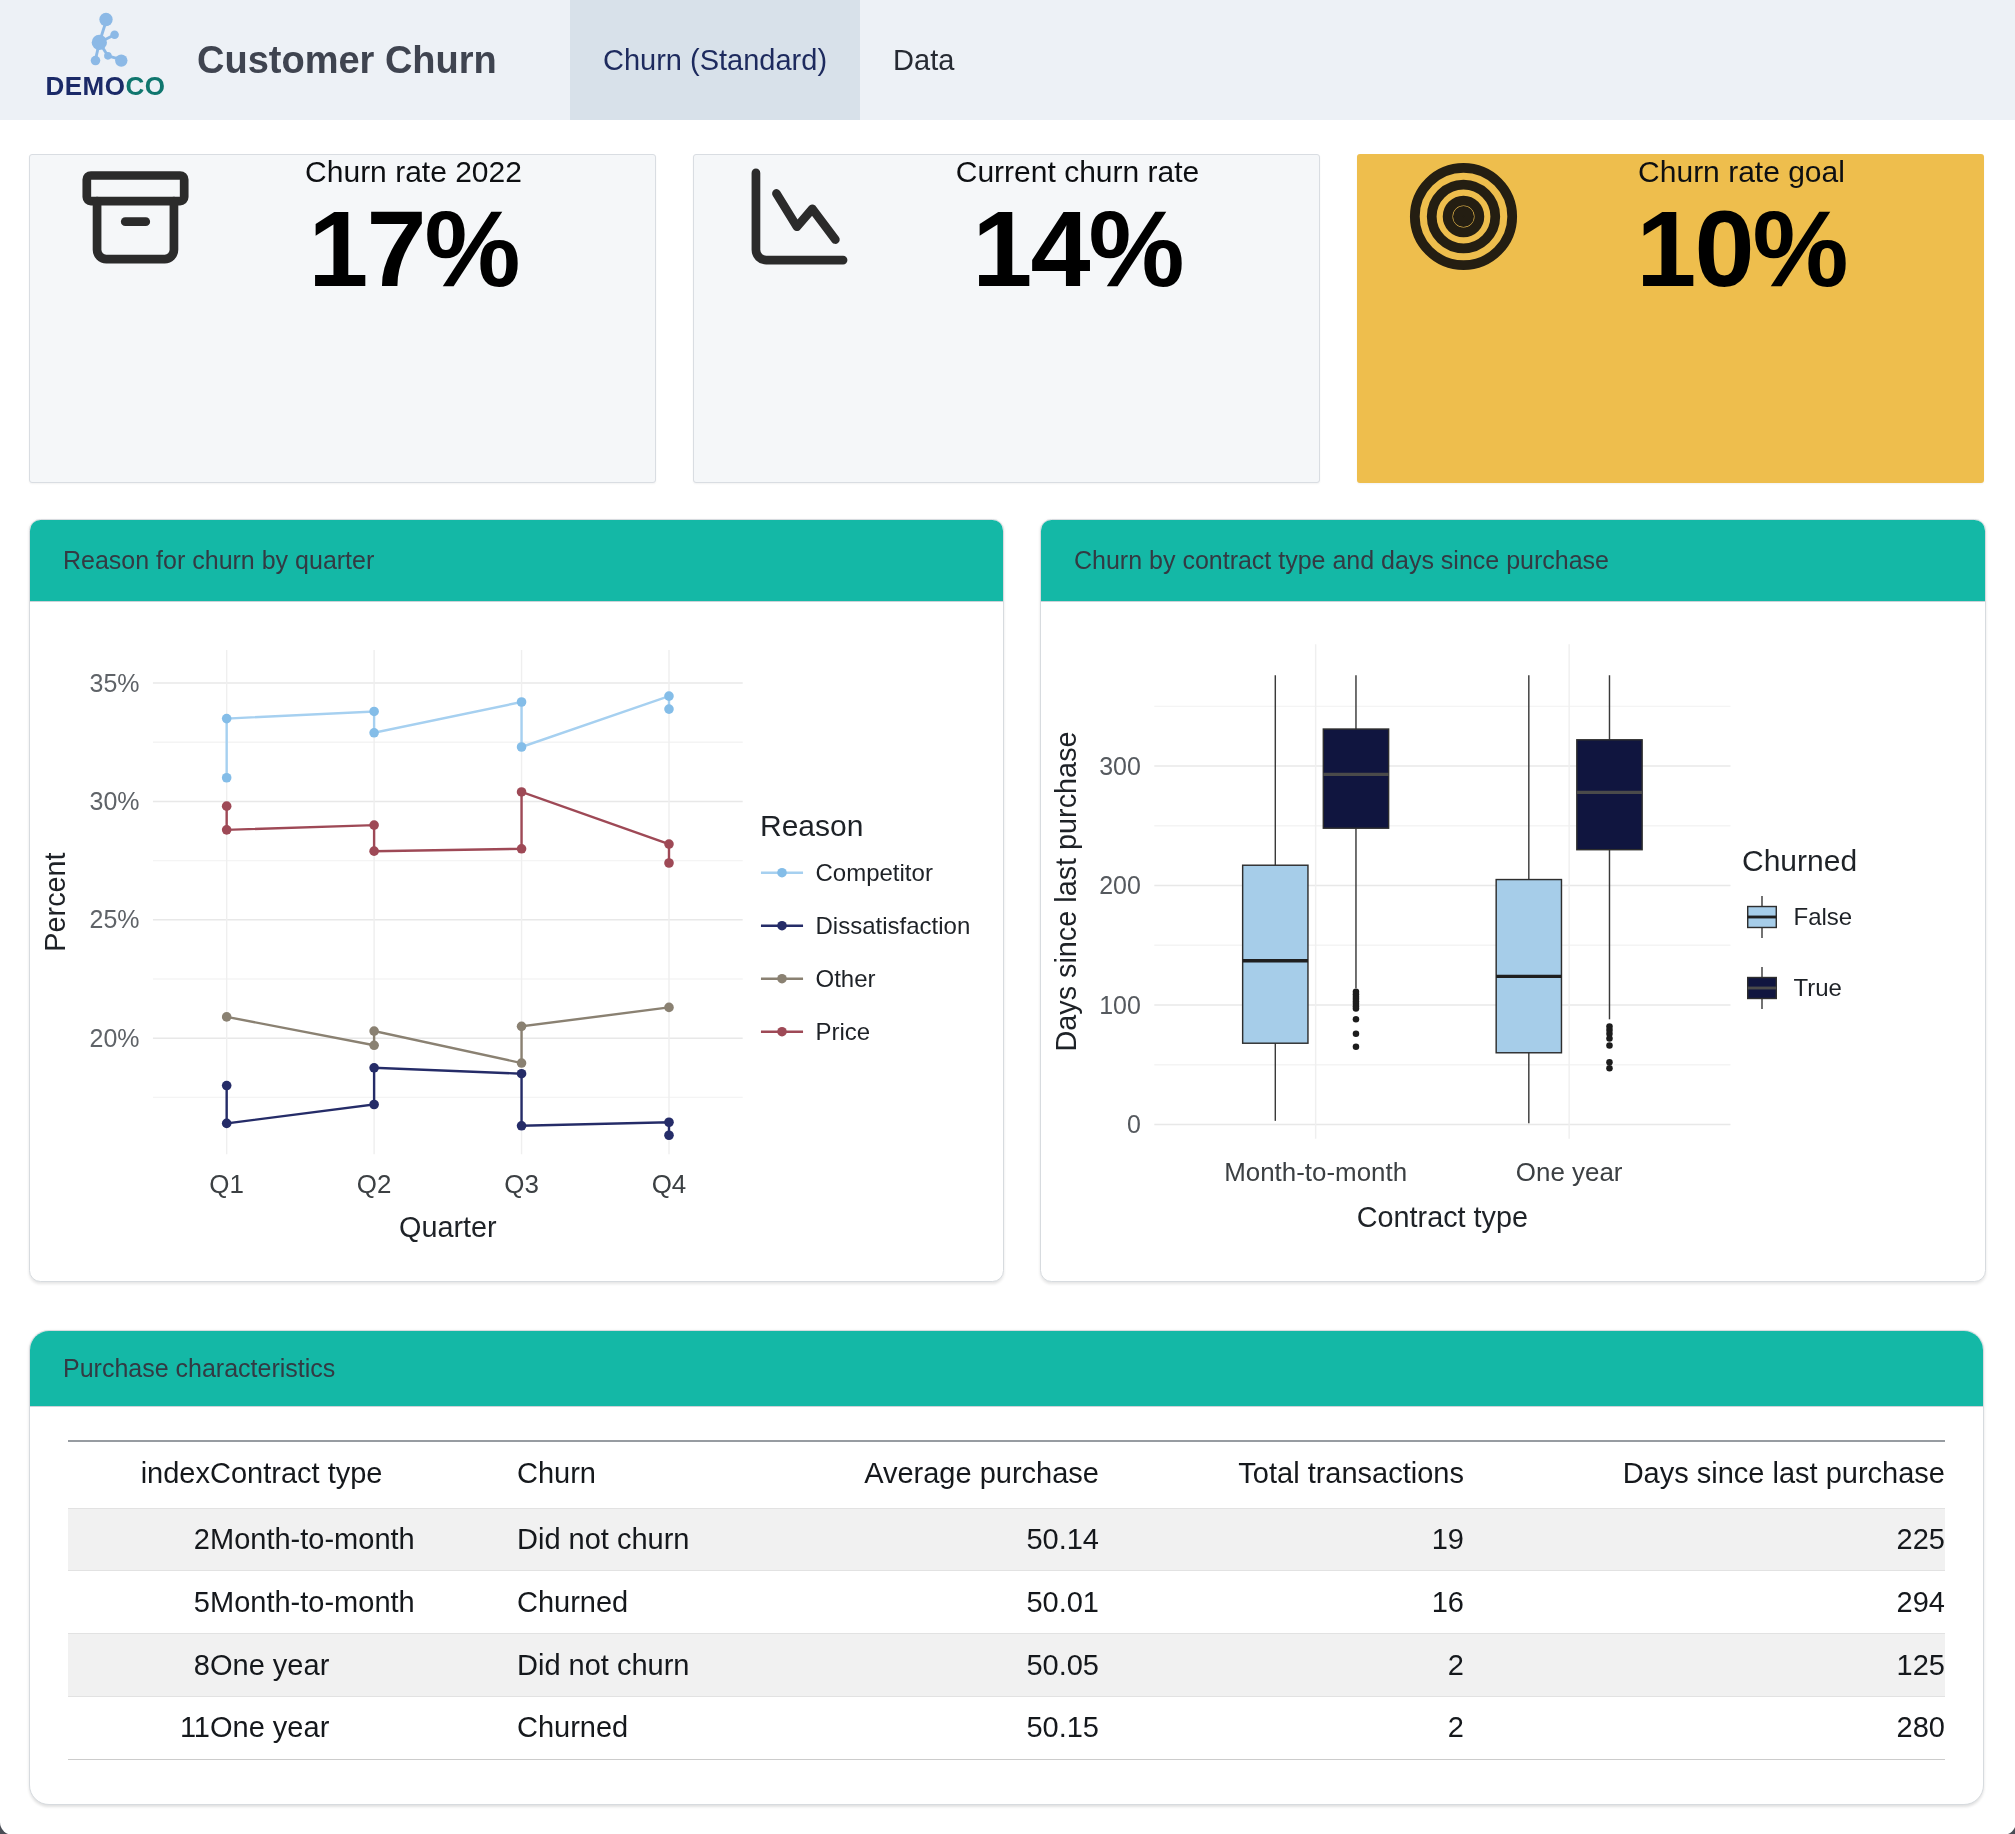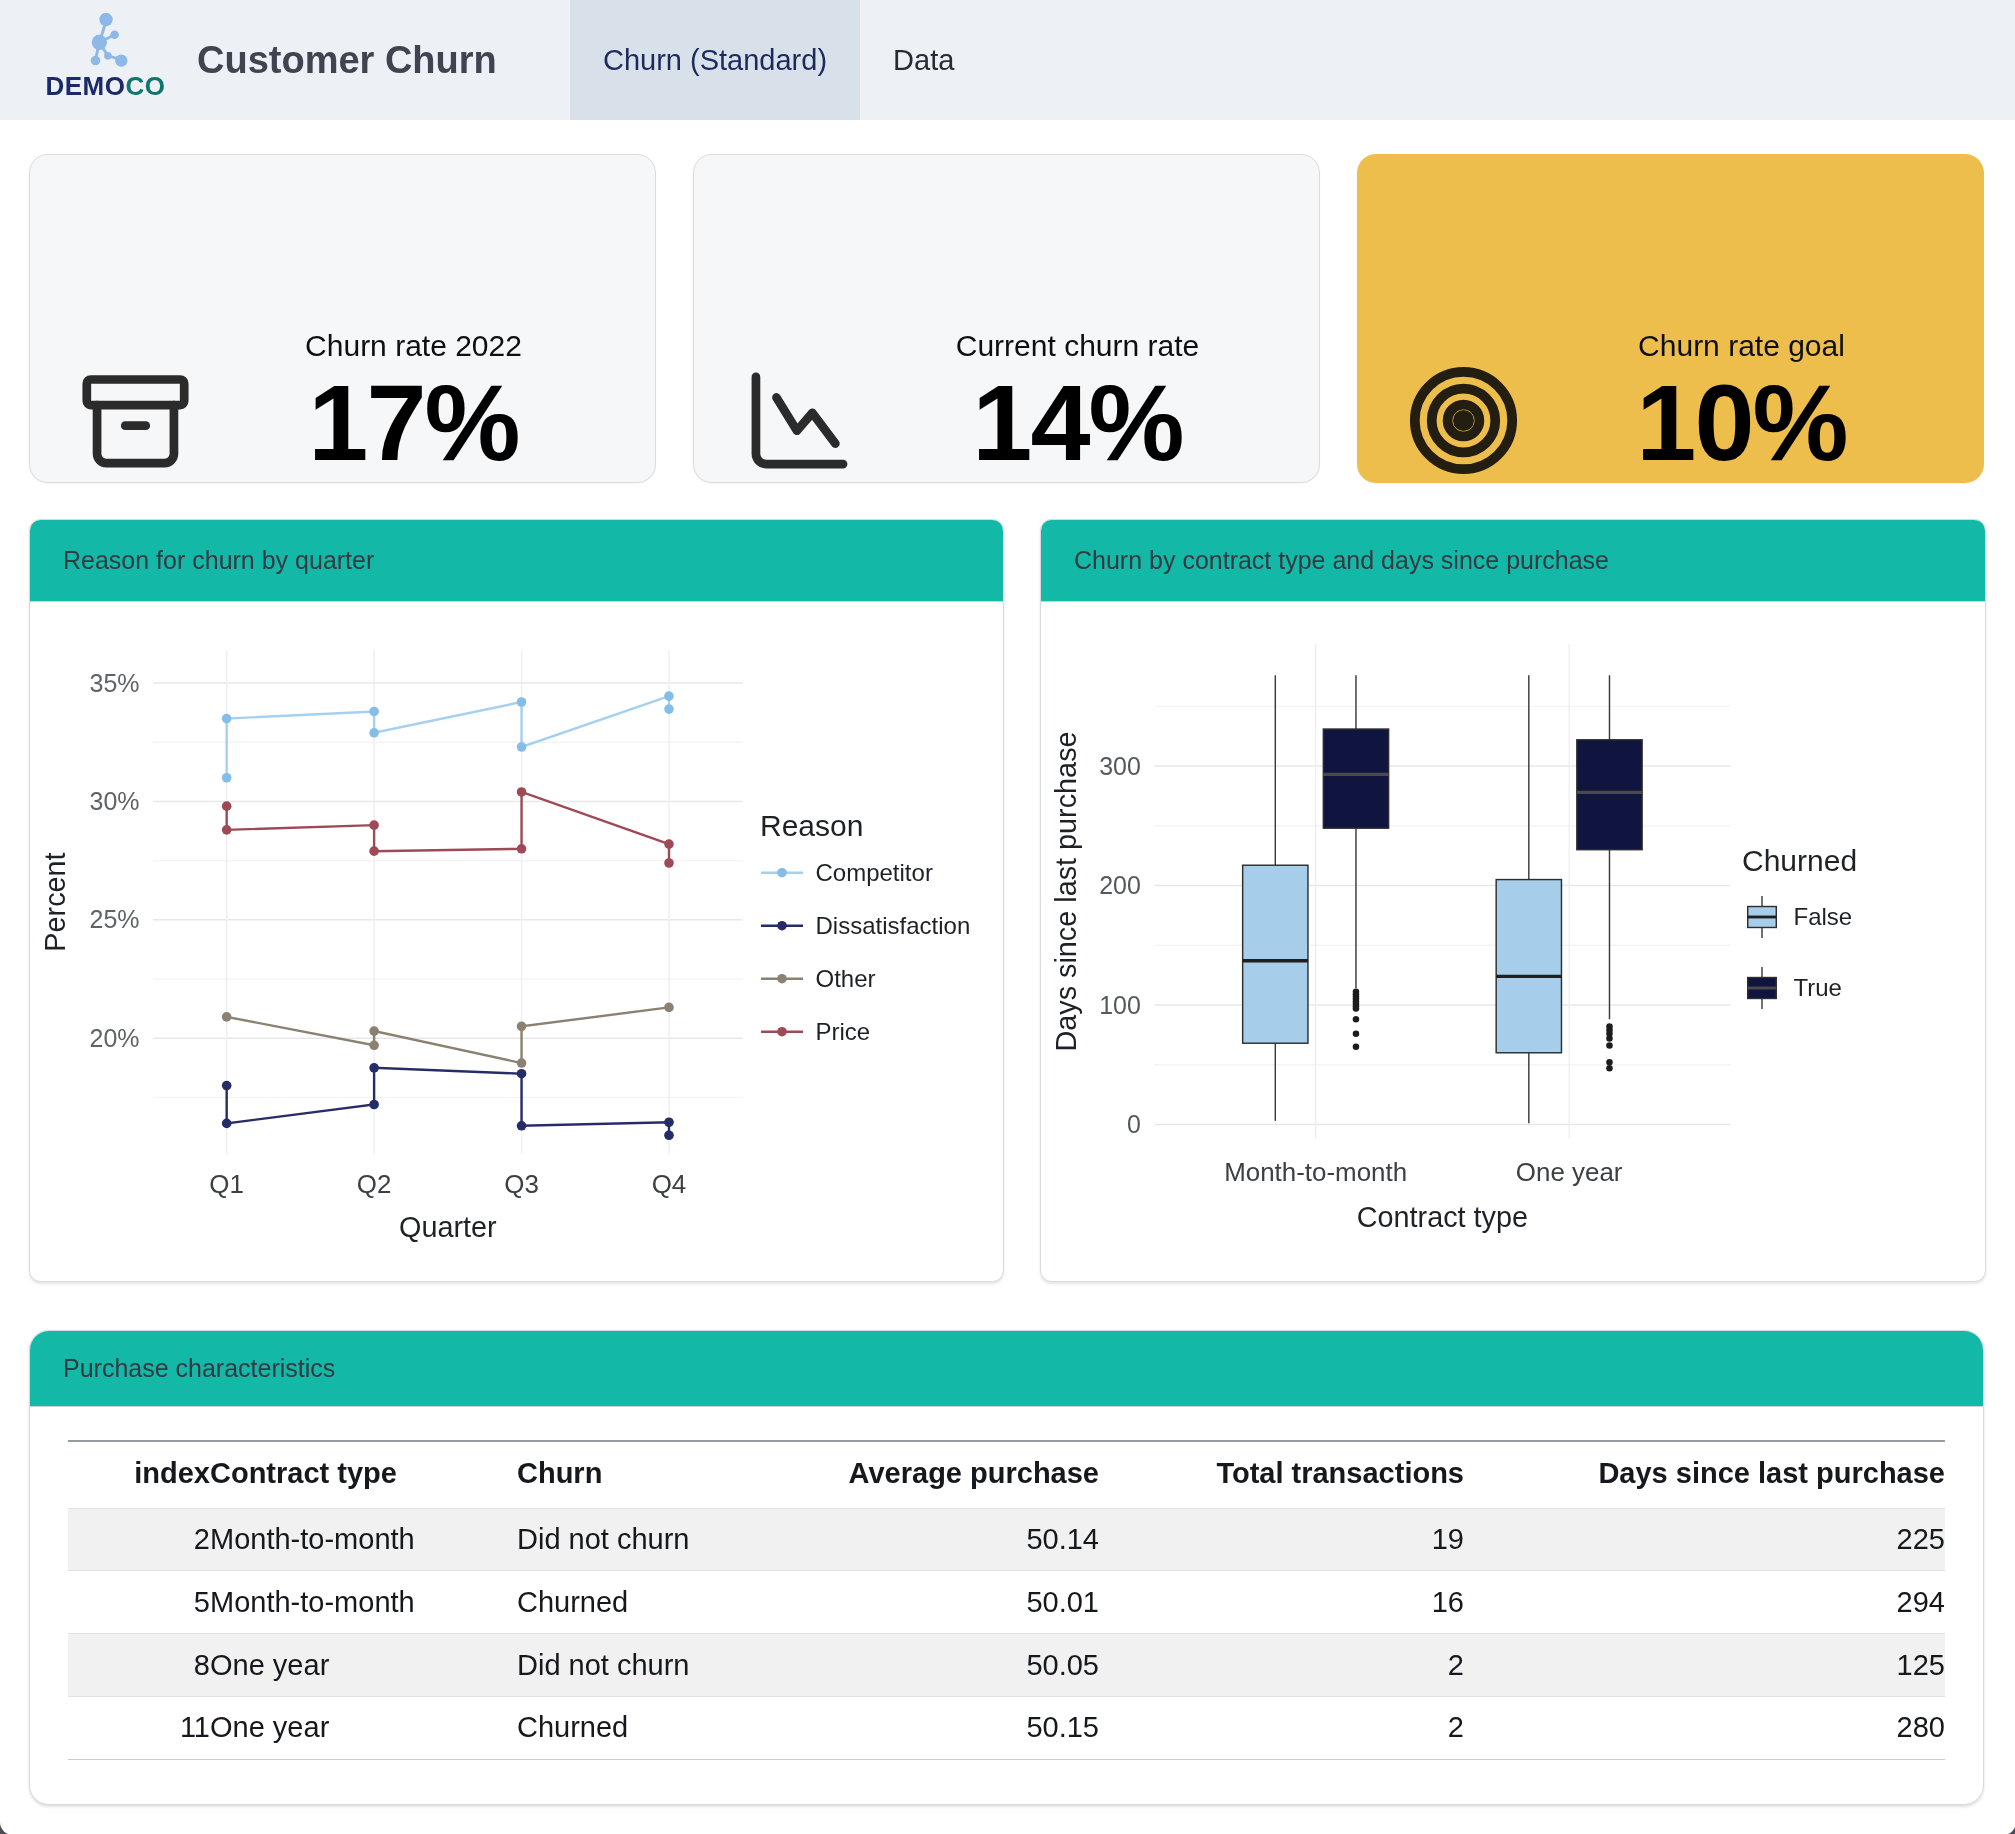--- a/index.html
+++ b/index.html
@@ -13,22 +13,22 @@
   .logo svg{display:block;margin:0 auto}
   .brand{font-size:26px;font-weight:700;letter-spacing:0.5px;color:#1b2a68;line-height:1}
   .brand .co{color:#0f766e}
   .app-title{position:absolute;left:197px;top:0;height:120px;display:flex;align-items:center;
     font-size:38px;font-weight:600;color:#3f4450}
   .tabs{position:absolute;left:570px;top:0;height:120px;display:flex}
   .tab{display:flex;align-items:center;padding:8px 33px;font-size:29px;color:#272b33;cursor:pointer}
   .tab.active{background:#d8e1ea;color:#1d2a5e}
   
   .cards{position:absolute;top:154px;left:29px;display:flex;gap:37px}
-  .card{width:625px;height:327px;background:#f5f7f9;border:1.4px solid #d9dde2;border-radius:19px;
-    display:flex;align-items:flex-end;box-shadow:0 1px 1.9px rgba(0,0,0,.05)}
+  .card{width:625px;height:327px;background:#f5f7f9;border:1.4px solid #d9dde2;border-radius:3px;
+    display:flex;align-items:flex-start;box-shadow:0 1px 1.9px rgba(0,0,0,.05)}
   .card.goal{border-color:transparent}
   .card .icon{margin-left:44px;flex:0 0 auto;display:flex}
   .card .kpi{flex:1;text-align:center;margin-right:25px}
   .kpi .label{font-size:30px;color:#0d0f12;margin-bottom:1.9px}
   .kpi .value{font-size:108px;font-weight:700;color:#000;line-height:1.08;letter-spacing:-1.9px}
   
   .panels{position:absolute;top:519px;left:29px;display:flex;gap:36px}
   .panel{border:1.4px solid #d7dbdf;border-radius:11.5px;background:#fff;overflow:hidden;
     box-shadow:0 1.9px 2.9px rgba(0,0,0,.10)}
   .panel-h{height:81px;background:#14b8a6;border-bottom:1.4px solid #ccd2d8;display:flex;
@@ -40,21 +40,21 @@
   .legend h4{font-size:30px;font-weight:400;color:#1e2227;margin:0 0 15.4px}
   .legend .item{display:flex;align-items:center;gap:11.5px;margin:0 0 25px;font-size:24px;color:#1e2227}
   .legend .item svg{flex:0 0 auto}
   
   .tpanel{position:absolute;top:1330px;left:29px;width:1953px;height:473px;border:1.4px solid #d7dbdf;
     border-radius:20px;background:#fff;overflow:hidden;box-shadow:0 1.9px 2.9px rgba(0,0,0,.12)}
   .tpanel .panel-h{height:75px}
   .tbody-wrap{padding:0 38px}
   table.data{width:100%;border-collapse:collapse;margin-top:33px;font-size:29px;color:#15181c;
     border-top:2.9px solid #979ca1;border-bottom:1.9px solid #cccccc}
-  table.data th{font-weight:700;padding:15.4px 0 17.3px;white-space:nowrap}
+  table.data th{font-weight:400;padding:15.4px 0 17.3px;white-space:nowrap}
   table.data td{padding:14.4px 0}
   table.data tbody tr{border-top:1.4px solid #e2e2e2}
   table.data tbody tr:nth-child(odd){background:#f1f1f1}
   .al{text-align:left}.ar{text-align:right}
   td.c2,th.c2{padding-left:19px}
   
   .corner{position:absolute;bottom:0;width:13.4px;height:13.4px;background:#4a4d55}
   .corner.l{left:0}.corner.r{right:0}
   .corner.l::after{content:'';position:absolute;inset:0;background:#fff;border-bottom-left-radius:13.4px}
   .corner.r::after{content:'';position:absolute;inset:0;background:#fff;border-bottom-right-radius:13.4px}

